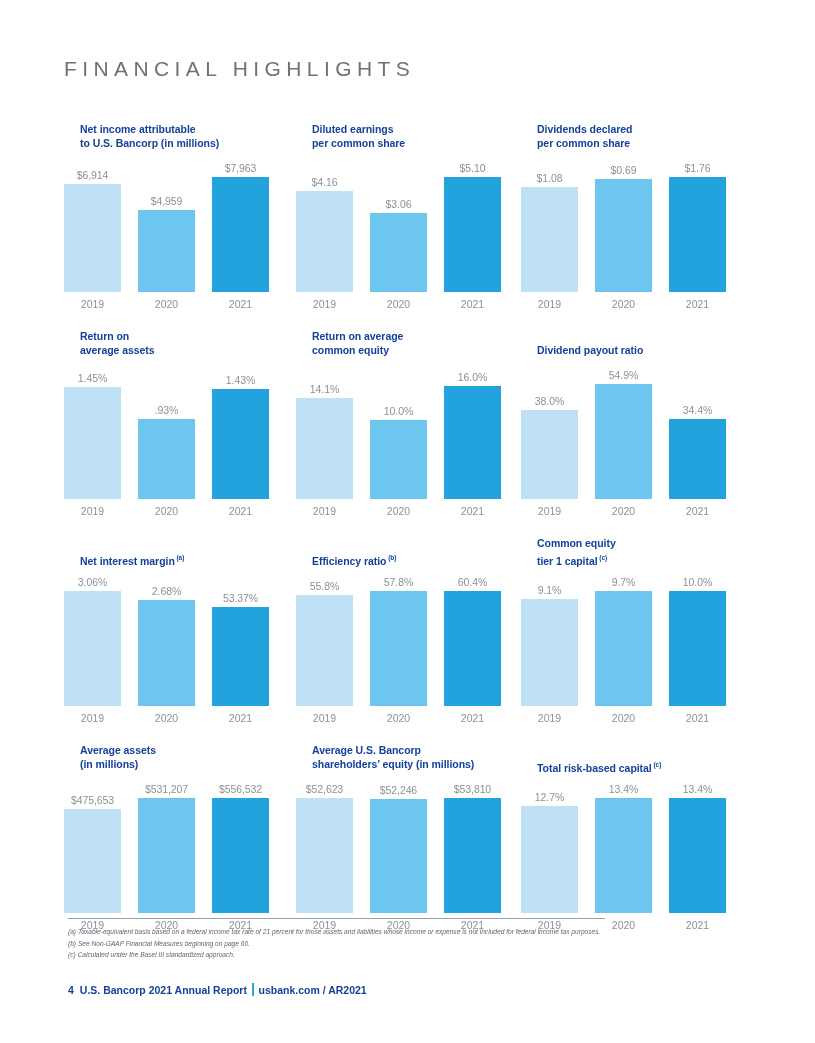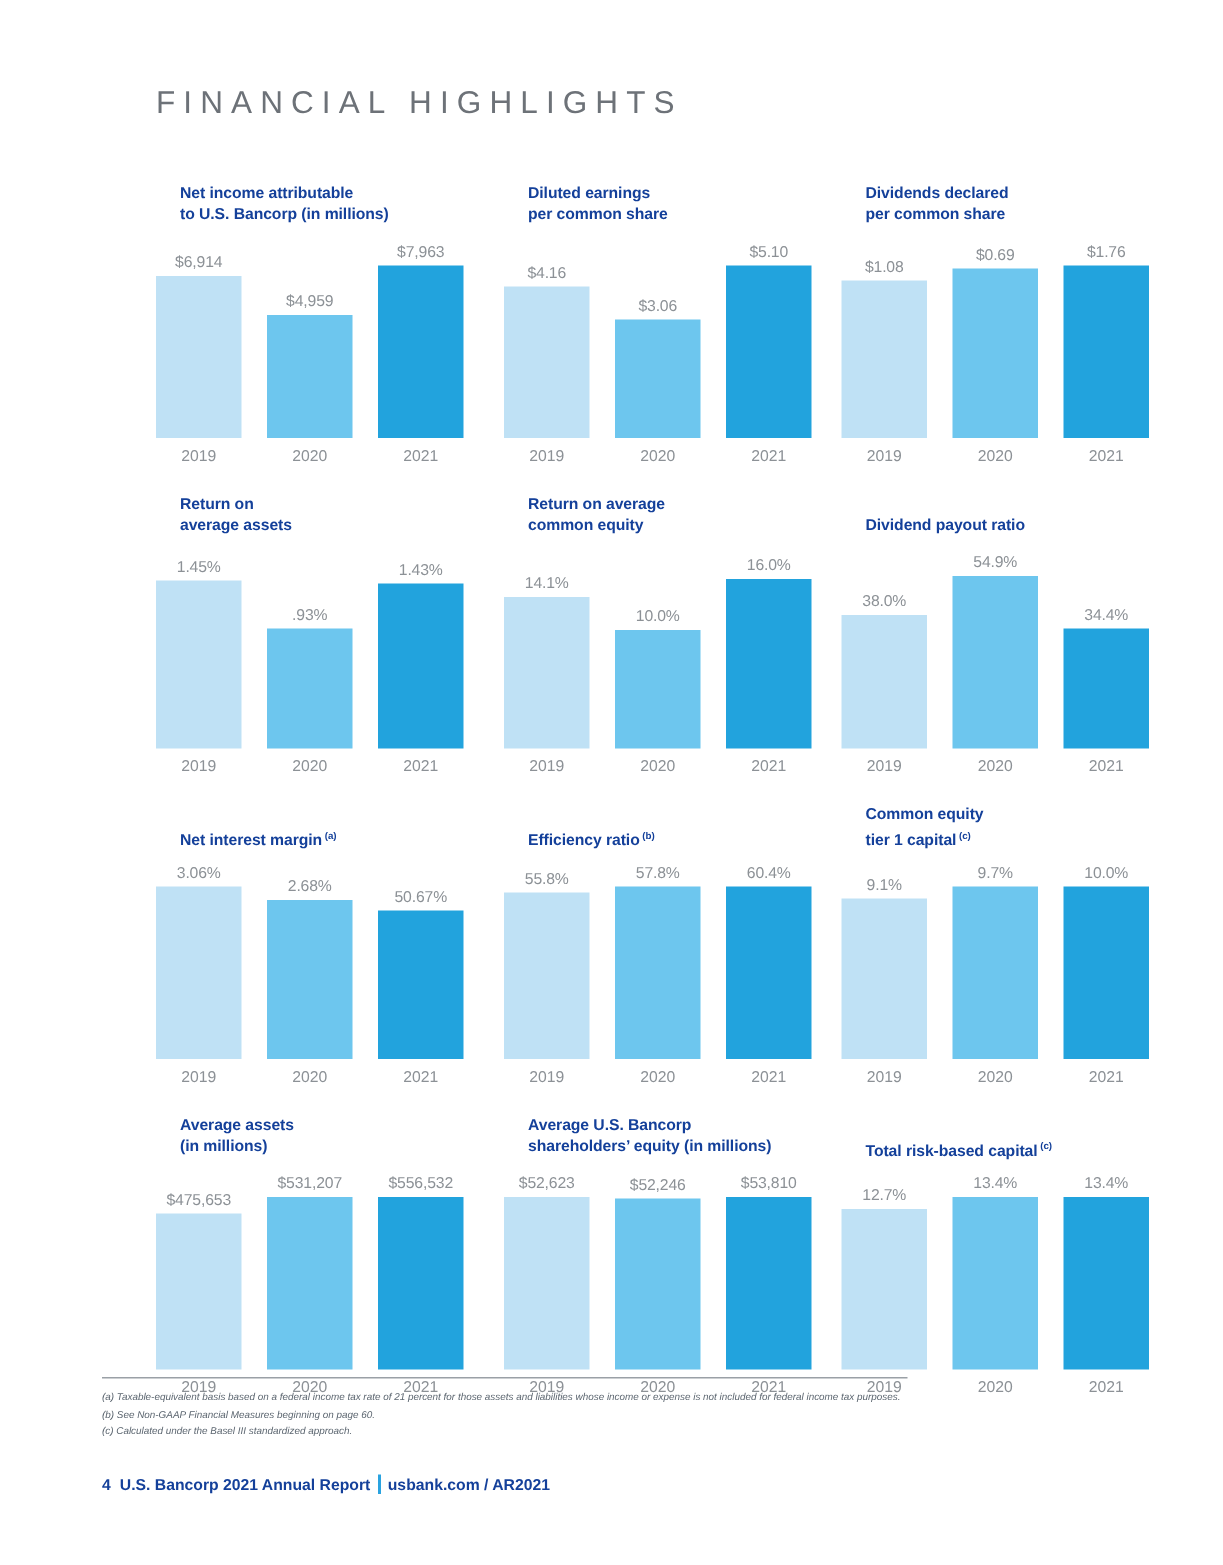--- a/index.html
+++ b/index.html
@@ -12,21 +12,21 @@
     height: 1043px;
     font-family: "Liberation Sans", sans-serif;
     position: relative;
     overflow: hidden;
   }
   .page {
     position: relative;
     width: 673px;
     height: 1043px;
     box-sizing: border-box;
-    padding: 0 104px;
+    padding: 0 64px;
   }
   .page-title {
     font-size: 21px;
     letter-spacing: 5.4px;
     color: #6d7278;
     font-weight: 400;
     padding-top: 57px;
     margin: 0 0 26px 0;
     font-family: "Liberation Sans", sans-serif;
   }
@@ -316,21 +316,21 @@
           <div class="bars">
             <div class="barcol">
               <div class="bar-value">3.06%</div>
               <div class="bar" style="height: 117px; background: rgb(191, 225, 245);"></div>
             </div>
             <div class="barcol">
               <div class="bar-value">2.68%</div>
               <div class="bar" style="height: 106px; background: rgb(109, 198, 238);"></div>
             </div>
             <div class="barcol">
-              <div class="bar-value">50.67%</div>
+              <div class="bar-value">53.37%</div>
               <div class="bar" style="height: 99px; background: rgb(34, 163, 221);"></div>
             </div>
           </div>
           <div class="year-row">
             <div class="year">2019</div>
             <div class="year">2020</div>
             <div class="year">2021</div>
           </div>
         </div>
       </div>

